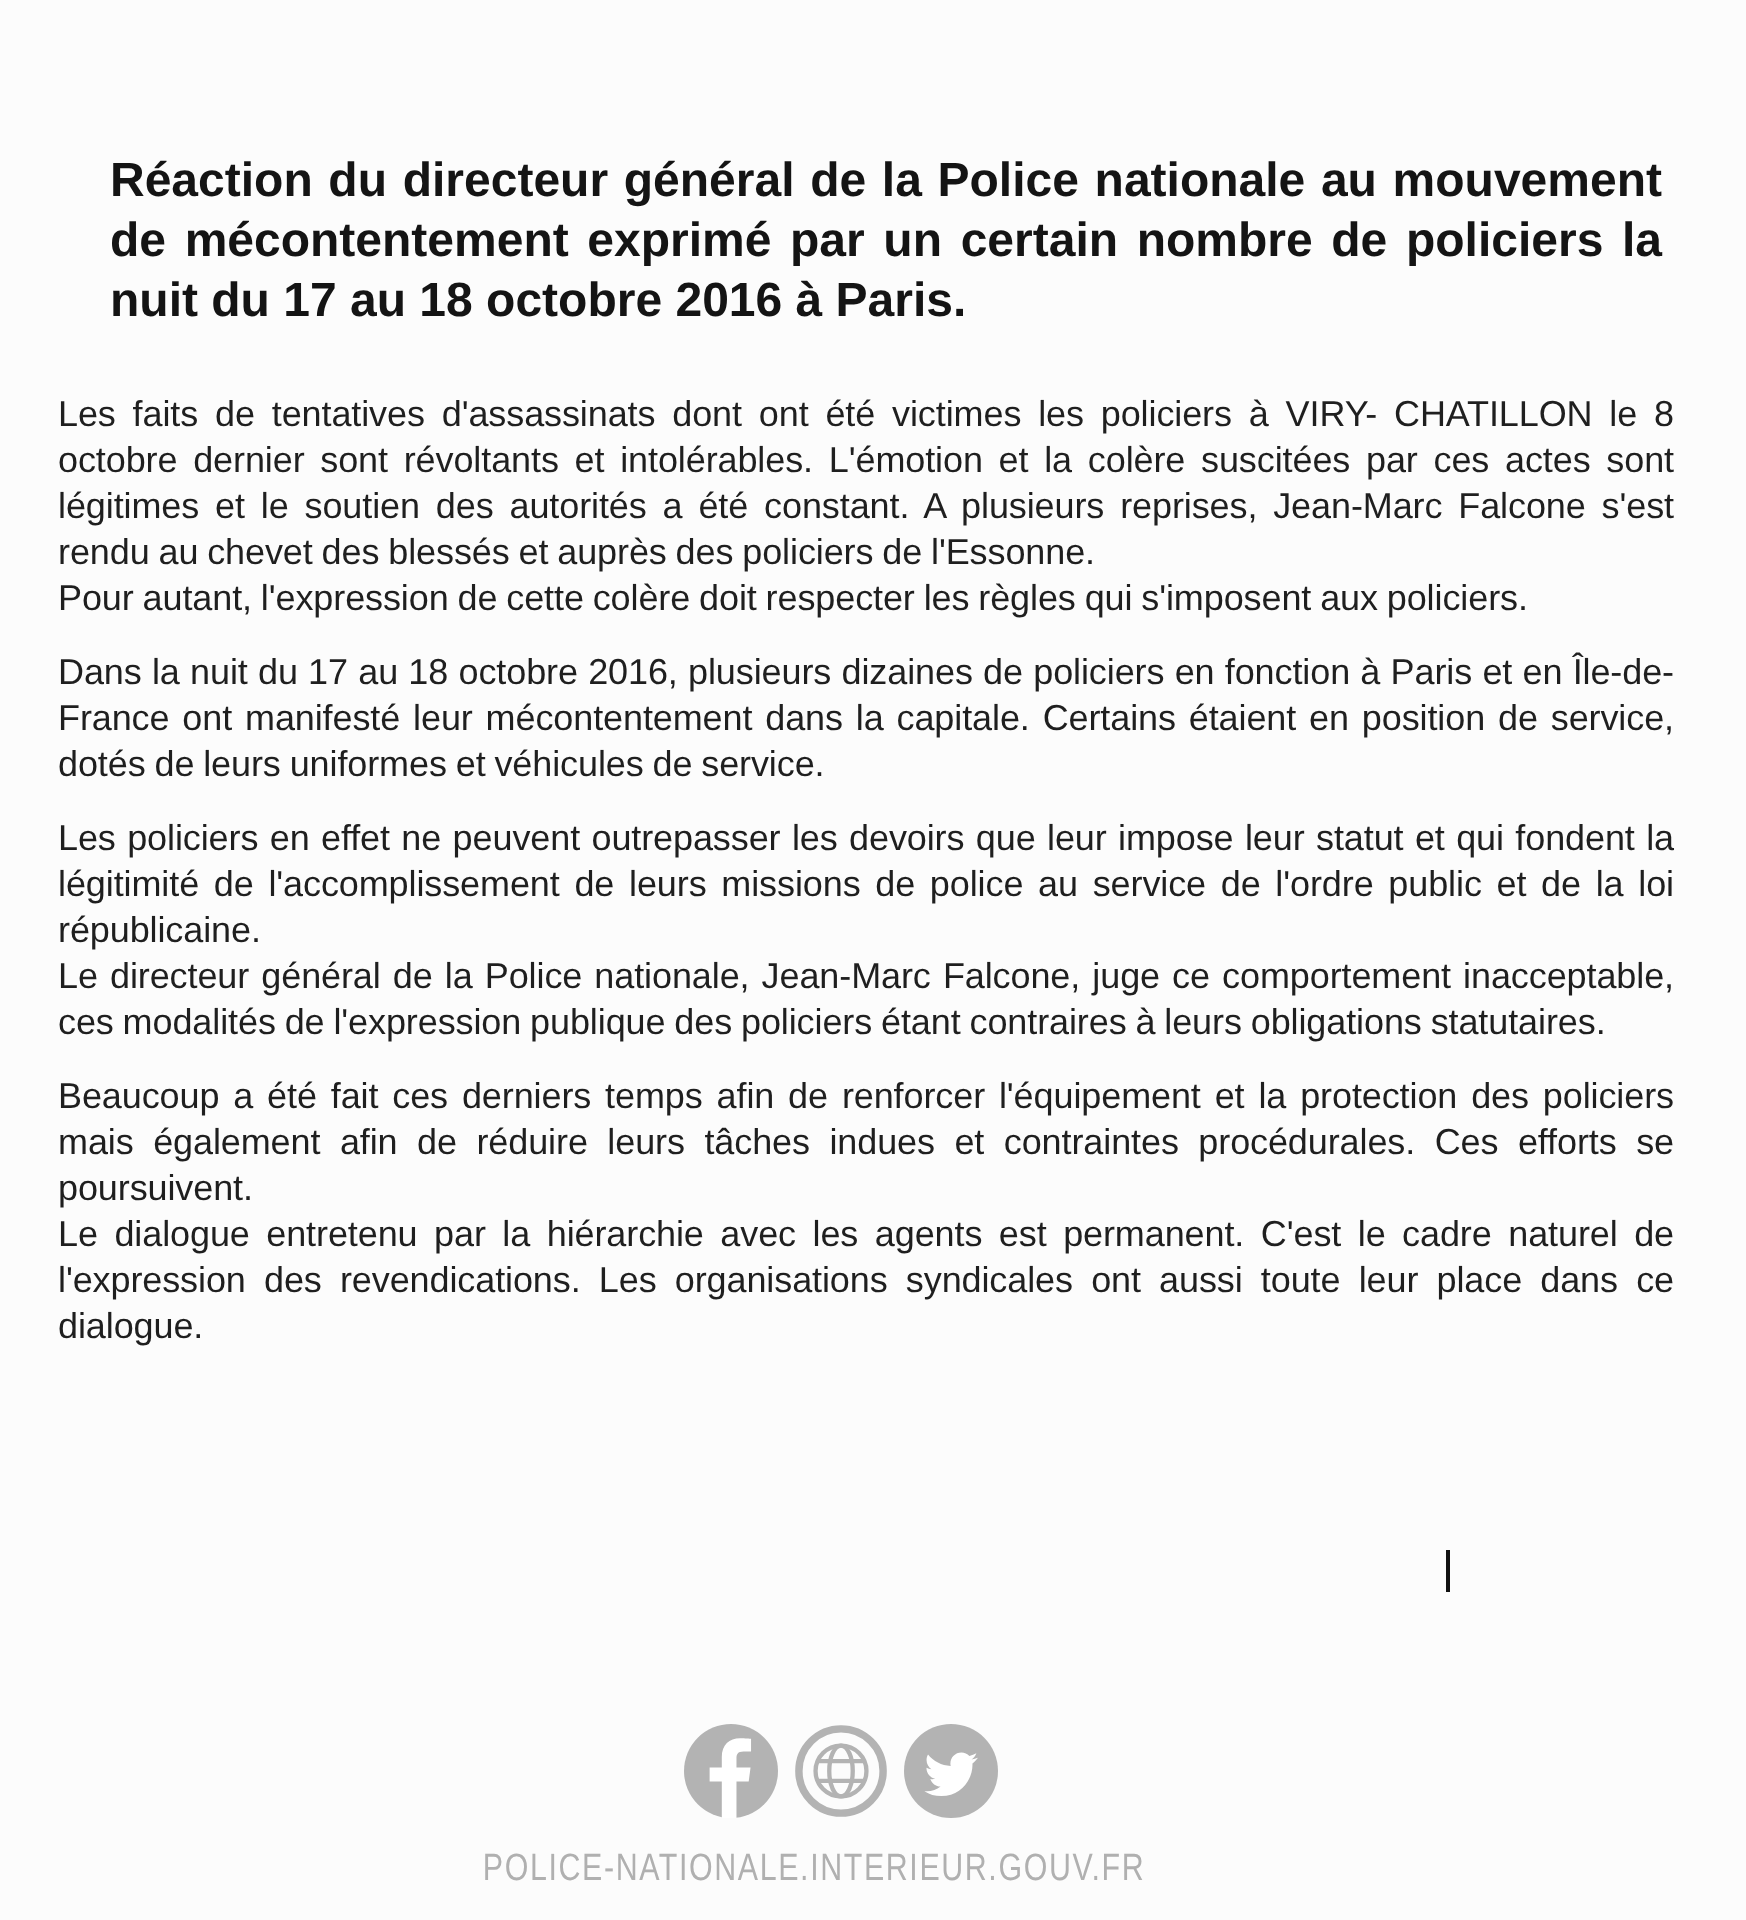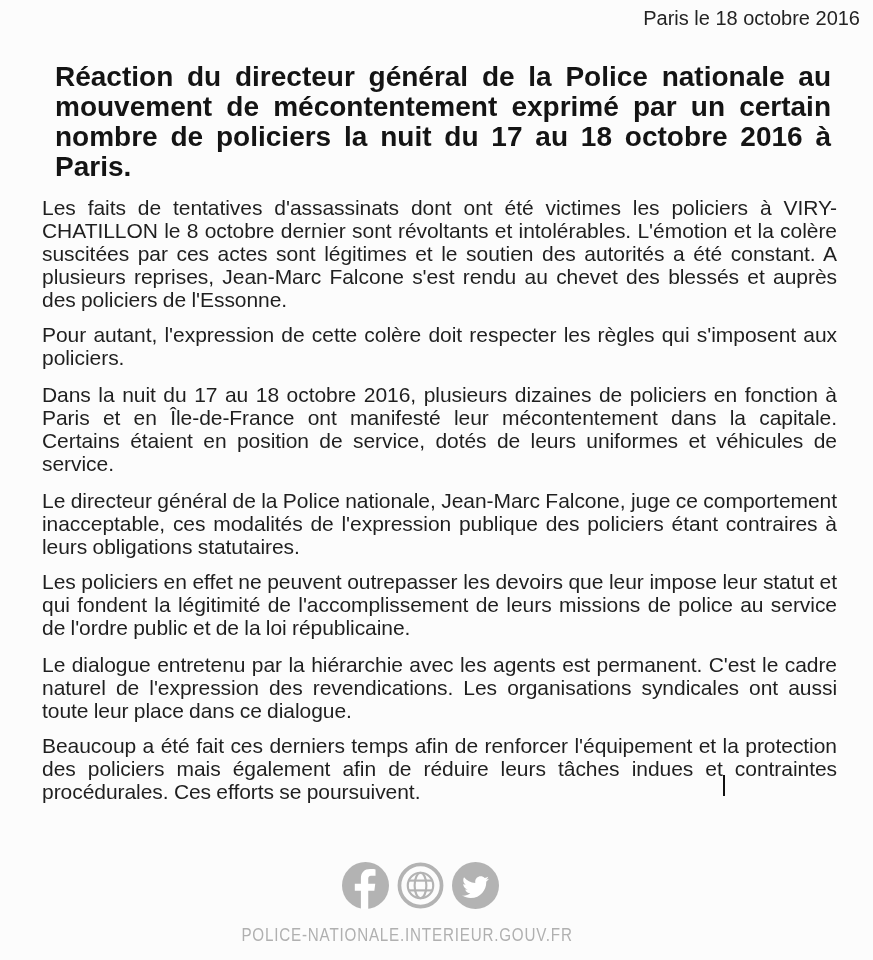--- a/index.html
+++ b/index.html
@@ -16,46 +16,46 @@
   .dateline {
     position: absolute;
     top: 7px;
     right: 13px;
     font-size: 20px;
     color: #232323;
     white-space: nowrap;
   }
   .doc-title {
     position: absolute;
-    top: 62px;
+    top: 76px;
     left: 55px;
     right: 42px;
-    font-size: 28px;
+    font-size: 24px;
     font-weight: bold;
     line-height: 30px;
     text-align: justify;
     text-align-last: left;
     color: #141414;
   }
   .doc-body {
     position: absolute;
     top: 196px;
-    left: 42px;
+    left: 29px;
     right: 36px;
-    font-size: 21px;
+    font-size: 18px;
     line-height: 23px;
     text-align: justify;
     text-align-last: left;
     letter-spacing: -0.05px;
     word-spacing: -0.5px;
     color: #1f1f1f;
   }
   .block { margin-bottom: 14px; }
   .block p { margin: 0; }
-  .block p + p { margin-top: 12px; }
+  .block p + p { margin-top: 0; }
   .text-caret {
     position: absolute;
     left: 723px;
     top: 775px;
     width: 2px;
     height: 21px;
     background: #111111;
   }
   .social-row {
     position: absolute;
@@ -85,39 +85,38 @@
     transform-origin: center;
     white-space: nowrap;
     cursor: pointer;
   }
 </style>
 </head>
 <body>
 
 <div class="page">
 
-  <div class="dateline">Paris le 18 octobre 2016</div>
 
   <h1 class="doc-title">Réaction du directeur général de la Police nationale au mouvement de mécontentement exprimé par un certain nombre de policiers la nuit du 17 au 18 octobre 2016 à Paris.</h1>
 
   <div class="doc-body">
     <div class="block">
       <p>Les faits de tentatives d'assassinats dont ont été victimes les policiers à VIRY- CHATILLON le 8 octobre dernier sont révoltants et intolérables. L'émotion et la colère suscitées par ces actes sont légitimes et le soutien des autorités a été constant. A plusieurs reprises, Jean-Marc Falcone s'est rendu au chevet des blessés et auprès des policiers de l'Essonne.</p>
       <p>Pour autant, l'expression de cette colère doit respecter les règles qui s'imposent aux policiers.</p>
     </div>
     <div class="block">
       <p>Dans la nuit du 17 au 18 octobre 2016, plusieurs dizaines de policiers en fonction à Paris et en Île-de-France ont manifesté leur mécontentement dans la capitale. Certains étaient en position de service, dotés de leurs uniformes et véhicules de service.</p>
     </div>
     <div class="block">
+      <p>Les policiers en effet ne peuvent outrepasser les devoirs que leur impose leur statut et qui fondent la légitimité de l'accomplissement de leurs missions de police au service de l'ordre public et de la loi républicaine.</p>
       <p>Le directeur général de la Police nationale, Jean-Marc Falcone, juge ce comportement inacceptable, ces modalités de l'expression publique des policiers étant contraires à leurs obligations statutaires.</p>
-      <p>Les policiers en effet ne peuvent outrepasser les devoirs que leur impose leur statut et qui fondent la légitimité de l'accomplissement de leurs missions de police au service de l'ordre public et de la loi républicaine.</p>
     </div>
     <div class="block">
+      <p>Beaucoup a été fait ces derniers temps afin de renforcer l'équipement et la protection des policiers mais également afin de réduire leurs tâches indues et contraintes procédurales. Ces efforts se poursuivent.</p>
       <p>Le dialogue entretenu par la hiérarchie avec les agents est permanent. C'est le cadre naturel de l'expression des revendications. Les organisations syndicales ont aussi toute leur place dans ce dialogue.</p>
-      <p>Beaucoup a été fait ces derniers temps afin de renforcer l'équipement et la protection des policiers mais également afin de réduire leurs tâches indues et contraintes procédurales. Ces efforts se poursuivent.</p>
     </div>
   </div>
 
   <div class="text-caret"></div>
 
   <div class="social-row">
     <span class="social-icon">
       <svg width="47" height="47" viewBox="0 0 24 24">
         <circle cx="12" cy="12" r="12" fill="#b3b3b3"></circle>
         <path fill="#ffffff" d="M13.4 24v-9.3h3.12l.47-3.62H13.4V8.77c0-1.05.29-1.76 1.8-1.76h1.92V3.77c-.33-.04-1.47-.14-2.8-.14-2.77 0-4.67 1.69-4.67 4.79v2.66H6.54v3.62h3.11V24h3.75z"></path>

